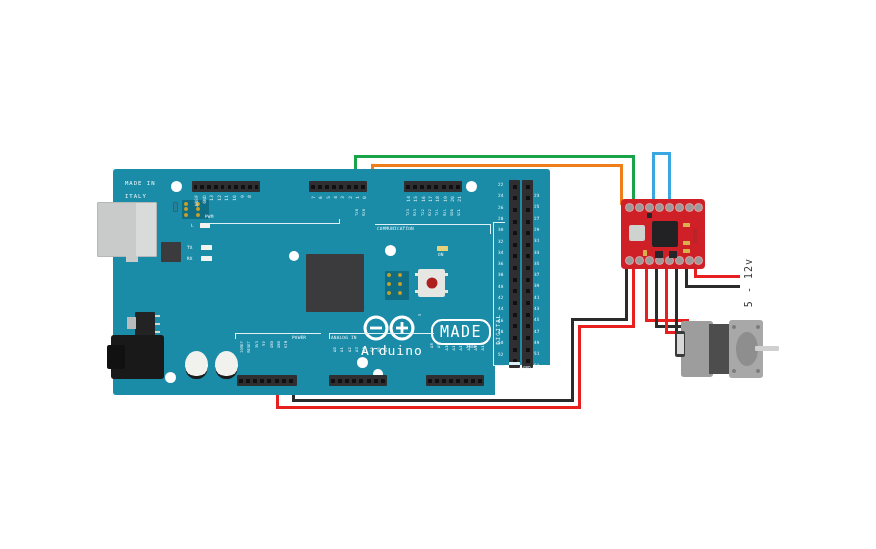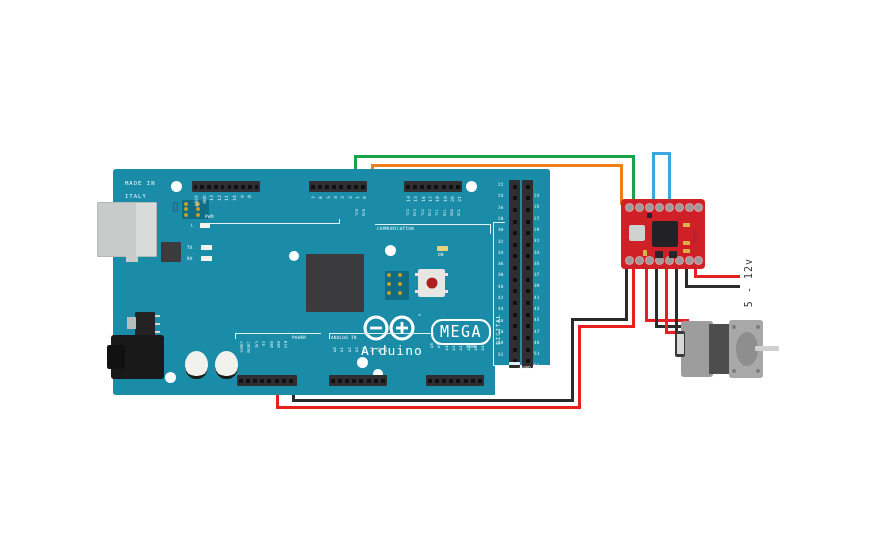--- a/index.html
+++ b/index.html
@@ -283,21 +283,21 @@
         <circle cx="15" cy="14" r="11"></circle>
         <circle cx="41" cy="14" r="11"></circle>
       </g>
       <rect x="9" y="12.6" width="12" height="2.8" fill="#ffffff"></rect>
       <rect x="35" y="12.6" width="12" height="2.8" fill="#ffffff"></rect>
       <rect x="39.6" y="8" width="2.8" height="12" fill="#ffffff"></rect>
     </svg>
     <div class="arduinoword" style="left:248px;top:174px;">Arduino</div>
     <div class="silk tiny" style="left:305px;top:144px;font-size:5px;">™</div>
 
-    <div class="megabox" style="left:318px;top:150px;width:56px;height:22px;">MEGA</div>
+    <div class="megabox" style="left:318px;top:150px;width:56px;height:22px;">MADE</div>
     <div class="silk tiny" style="left:353px;top:175px;font-size:4px;">2560</div>
 
     <div class="silk small vert" style="left:382px;top:145px;">DIGITAL</div>
     <div class="rulev" style="left:380px;top:53px;height:143px;"></div>
     <div class="rule" style="left:380px;top:53px;width:12px;"></div>
     <div class="rule" style="left:380px;top:196px;width:12px;"></div>
 
     <div class="hdr v" style="left:396px;top:11px;width:11px;height:182px;justify-content:space-between;padding:3px 0;">
       <div class="pin"></div>
       <div class="pin"></div>

